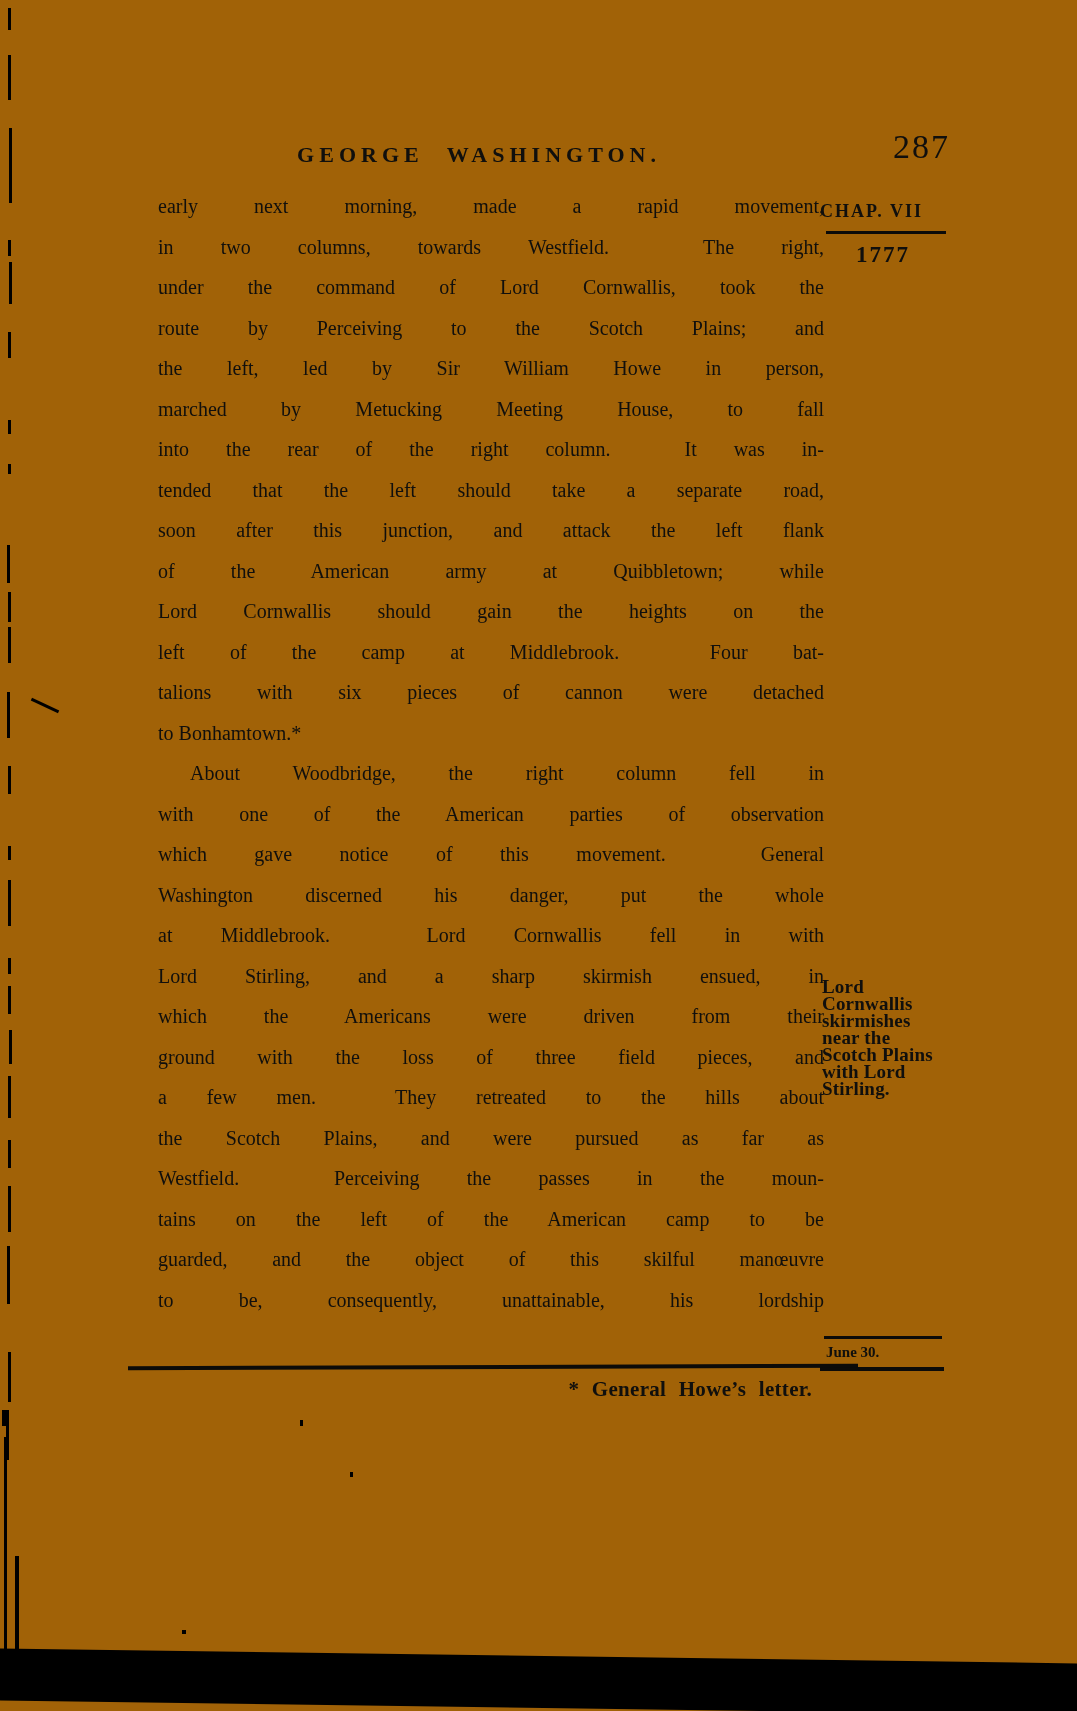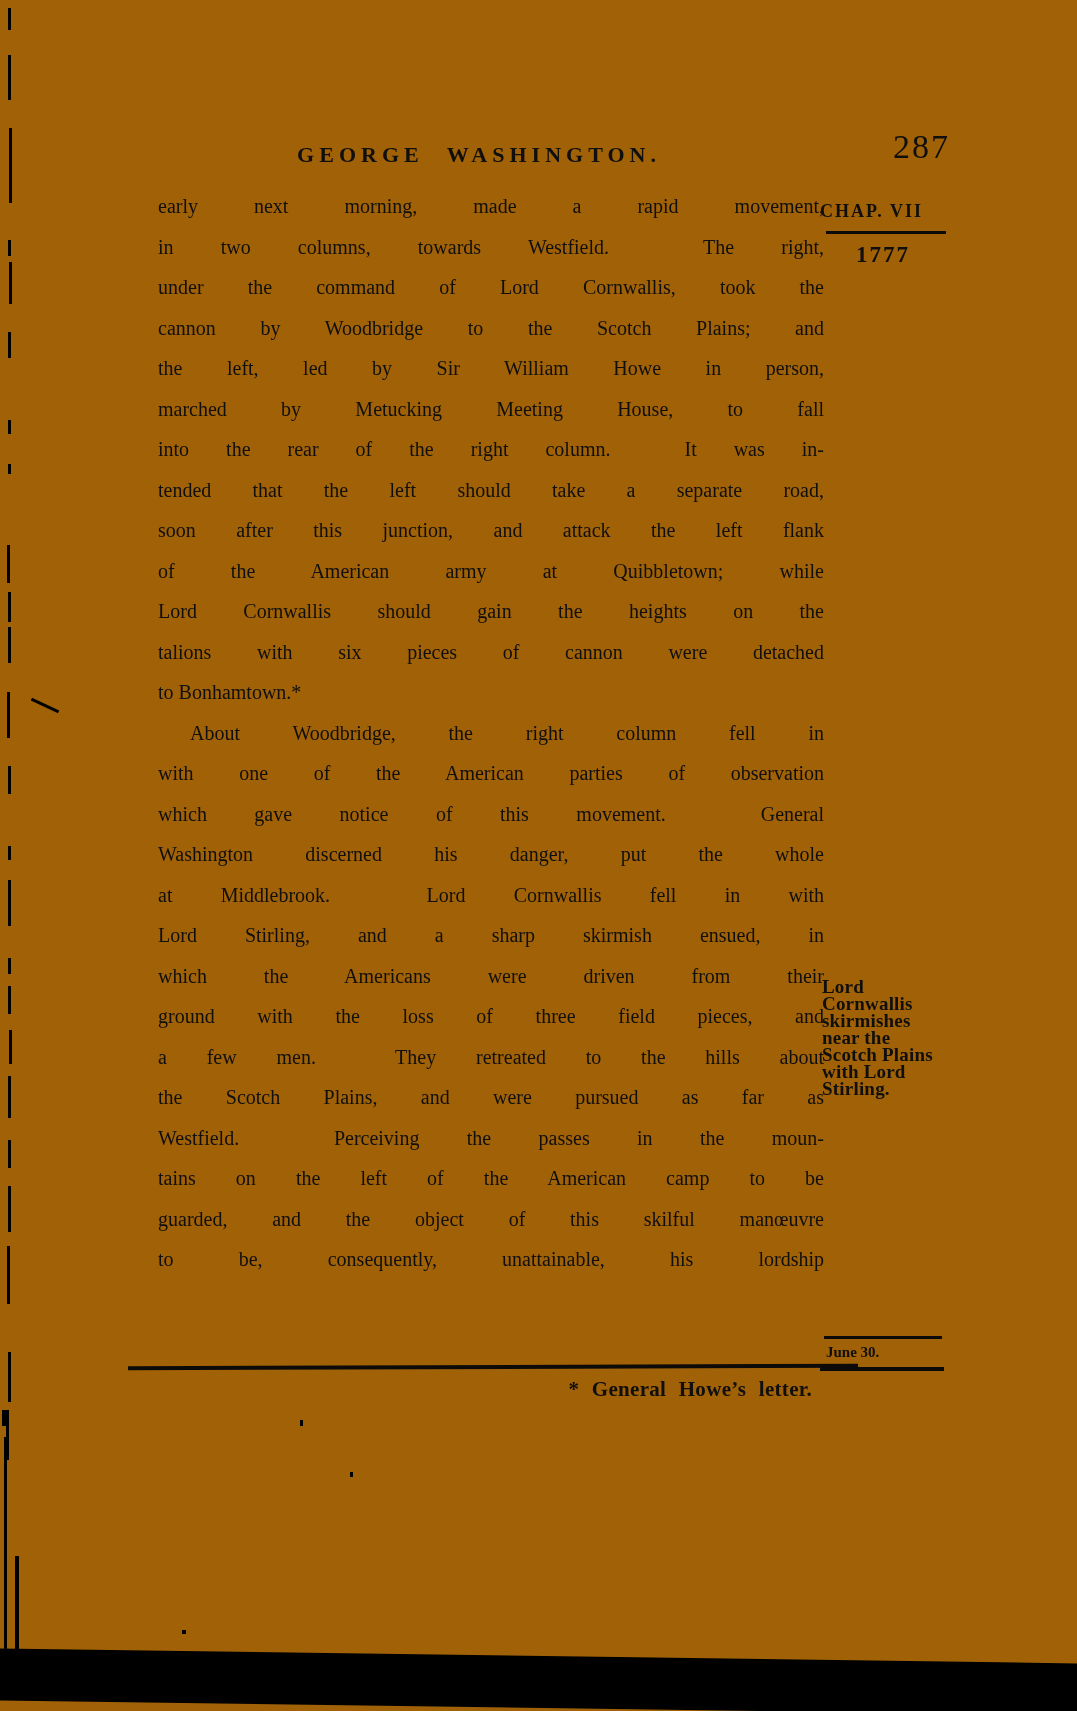--- a/index.html
+++ b/index.html
@@ -81,28 +81,29 @@
   <div class="page-number">287</div>
 
   <div class="chapter-label">CHAP. VII</div>
   <div class="chapter-rule"></div>
   <div class="year-label">1777</div>
 
   <div class="body-text">
       <div class="line">early next morning, made a rapid movement,</div>
       <div class="line">in two columns, towards Westfield.&nbsp; The right,</div>
       <div class="line">under the command of Lord Cornwallis, took the</div>
-      <div class="line">cannon by Woodbridge to the Scotch Plains; and</div>
+      <div class="line">route by Perceiving to the Scotch Plains; and</div>
       <div class="line">the left, led by Sir William Howe in person,</div>
       <div class="line">marched by Metucking Meeting House, to fall</div>
       <div class="line">into the rear of the right column.&nbsp; It was in-</div>
       <div class="line">tended that the left should take a separate road,</div>
       <div class="line">soon after this junction, and attack the left flank</div>
       <div class="line">of the American army at Quibbletown; while</div>
       <div class="line">Lord Cornwallis should gain the heights on the</div>
+      <div class="line">left of the camp at Middlebrook.&nbsp; Four bat-</div>
       <div class="line">talions with six pieces of cannon were detached</div>
       <div class="line end">to Bonhamtown.*</div>
       <div class="line indent">About Woodbridge, the right column fell in</div>
       <div class="line">with one of the American parties of observation</div>
       <div class="line">which gave notice of this movement.&nbsp; General</div>
       <div class="line">Washington discerned his danger, put the whole</div>
       <div class="line">at Middlebrook.&nbsp; Lord Cornwallis fell in with</div>
       <div class="line">Lord Stirling, and a sharp skirmish ensued, in</div>
       <div class="line">which the Americans were driven from their</div>
       <div class="line">ground with the loss of three field pieces, and</div>

